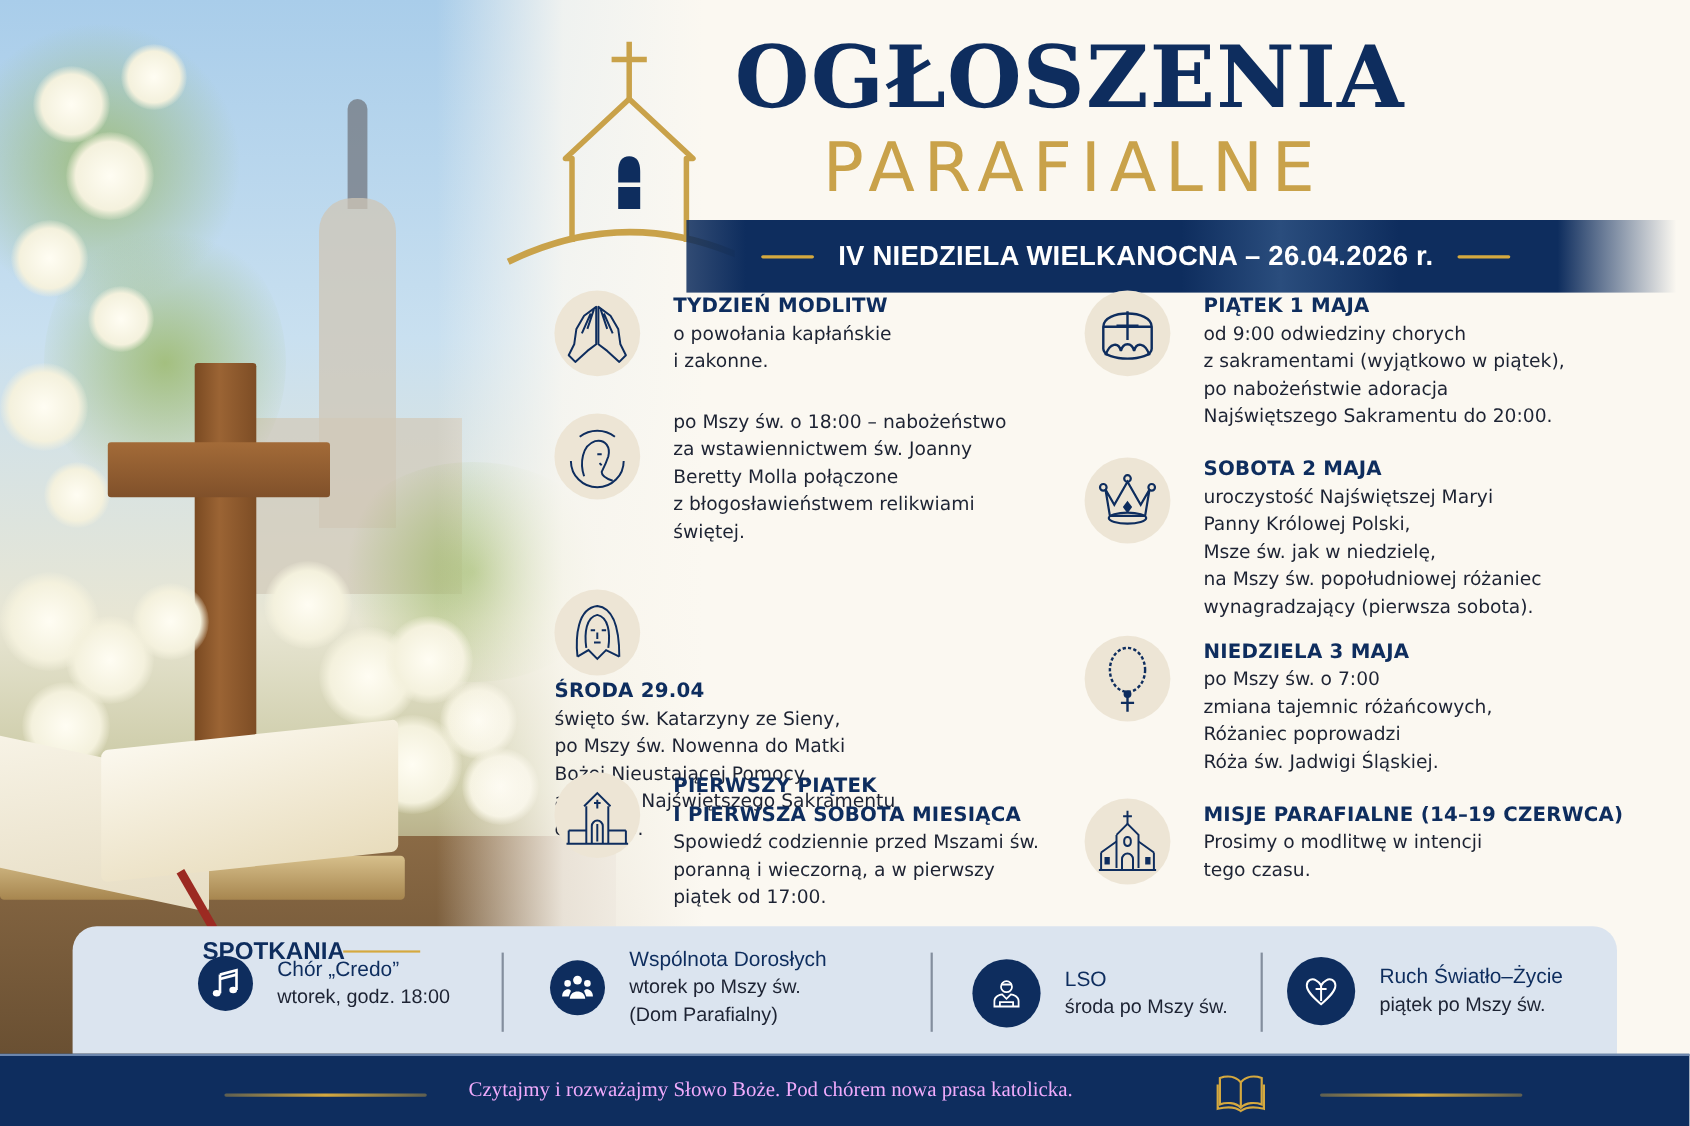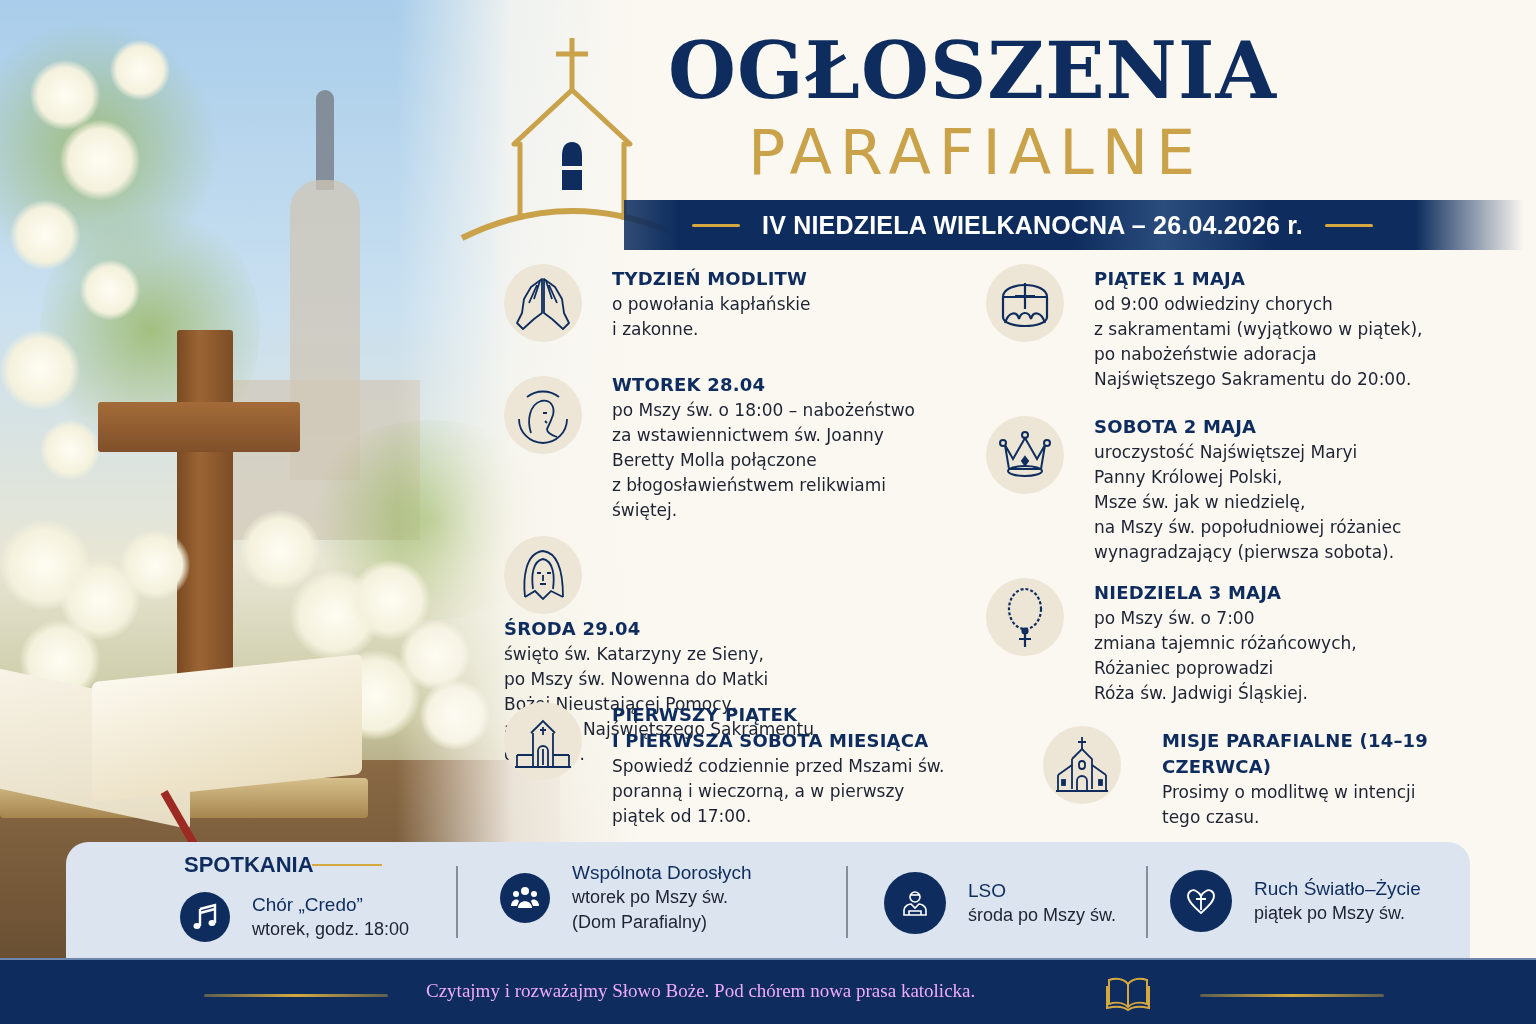--- a/index.html
+++ b/index.html
@@ -42,21 +42,21 @@
     position: absolute; left: 668px; top: 32px;
     font-family: "DejaVu Serif", serif; font-weight: bold; font-size: 78px;
     color: #0e2d5e; letter-spacing: 1px; line-height: 1;
   }
   .title-sub {
     position: absolute; left: 748px; top: 122px;
     font-family: "DejaVu Sans", sans-serif; font-size: 62px; font-weight: normal;
     color: #c9a24a; letter-spacing: 8px; line-height: 1;
   }
   .date-banner {
-    position: absolute; left: 624px; top: 200px; width: 900px; height: 50px;
+    position: absolute; left: 624px; top: 200px; width: 900px; height: 66px;
     background: linear-gradient(90deg, rgba(14,45,94,0.85) 0%, #0e2d5e 6%, #0e2d5e 50%, #2a4d7d 60%, #0e2d5e 72%, #0e2d5e 88%, rgba(14,45,94,0) 100%);
     display: flex; align-items: center; justify-content: flex-start;
     padding-left: 68px;
   }
   .date-banner .gold-line { width: 48px; height: 3px; background: #d5a93f; border-radius: 2px; }
   .date-banner .text {
     color: #fff; font-family: "Liberation Sans", sans-serif; font-weight: bold; font-size: 25px;
     margin: 0 22px; letter-spacing: .2px;
   }
 
@@ -183,21 +183,20 @@
 <div class="ann" style="left:504px;top:370px;">
   <div class="icon-circle" style="margin-top:6px;">
     <svg viewBox="0 0 60 60" fill="none" stroke="#0e2d5e" stroke-width="1.8">
       <path d="M14 12 A26 26 0 0 1 46 12"></path>
       <path d="M6 34 A24 24 0 0 0 54 34"></path>
       <path d="M18 48 C14 36 16 20 28 16 C38 14 42 22 40 30 C38 36 36 40 34 44 C34 48 38 50 44 52"></path>
       <path d="M30 28 L34 28 M32 36 L34 38"></path>
     </svg>
   </div>
   <div class="body">
-    <h3>WTOREK 28.04</h3>
     <p>po Mszy św. o 18:00 – nabożeństwo
 za wstawiennictwem św. Joanny
 Beretty Molla połączone
 z błogosławieństwem relikwiami
 świętej.</p>
   </div>
 </div>
 
 <div class="ann" style="left:504px;top:536px;flex-direction:column;">
   <div class="icon-circle">
@@ -286,21 +285,21 @@
   </div>
   <div class="body">
     <h3>NIEDZIELA 3 MAJA</h3>
     <p>po Mszy św. o 7:00
 zmiana tajemnic różańcowych,
 Różaniec poprowadzi
 Róża św. Jadwigi Śląskiej.</p>
   </div>
 </div>
 
-<div class="ann" style="left:1043px;top:726px;gap:11px;">
+<div class="ann" style="left:986px;top:726px;">
   <div class="icon-circle">
     <svg viewBox="0 0 60 60" fill="none" stroke="#0e2d5e" stroke-width="1.8">
       <path d="M30 2 L30 14 M26 7 L34 7"></path>
       <path d="M20 24 L30 14 L40 24 L40 54 M20 24 L20 54"></path>
       <path d="M6 40 L20 30 M54 40 L40 30 M6 40 L6 56 M54 40 L54 56 M4 56 L56 56"></path>
       <rect x="27" y="26" width="6" height="8" rx="3"></rect>
       <path d="M25 56 L25 46 A5 5 0 0 1 35 46 L35 56"></path>
       <rect x="10" y="45" width="3" height="5" fill="#0e2d5e"></rect>
         <rect x="47" y="45" width="3" height="5" fill="#0e2d5e"></rect>
     </svg>
@@ -309,21 +308,21 @@
     <h3>MISJE PARAFIALNE (14–19 CZERWCA)</h3>
     <p>Prosimy o modlitwę w intencji
 tego czasu.</p>
   </div>
 </div>
 
 <div class="spotkania">
   <div class="spot-title">SPOTKANIA</div>
   <div class="spot-title-line"></div>
 
-  <div class="spot-item" style="left:114px;top:50px;">
+  <div class="spot-item" style="left:114px;top:27px;">
     <div class="spot-icon">
       <svg viewBox="0 0 32 32">
         <path d="M11 8 L26 4 L26 22" fill="none" stroke="#fff" stroke-width="2.4"></path>
         <path d="M11 8 L11 25" fill="none" stroke="#fff" stroke-width="2.4"></path>
         <path d="M11 12 L26 8" fill="none" stroke="#fff" stroke-width="2.4"></path>
         <ellipse cx="8" cy="25" rx="3.5" ry="3" fill="#fff"></ellipse>
         <ellipse cx="23" cy="22" rx="3.5" ry="3" fill="#fff"></ellipse>
       </svg>
     </div>
     <div>

